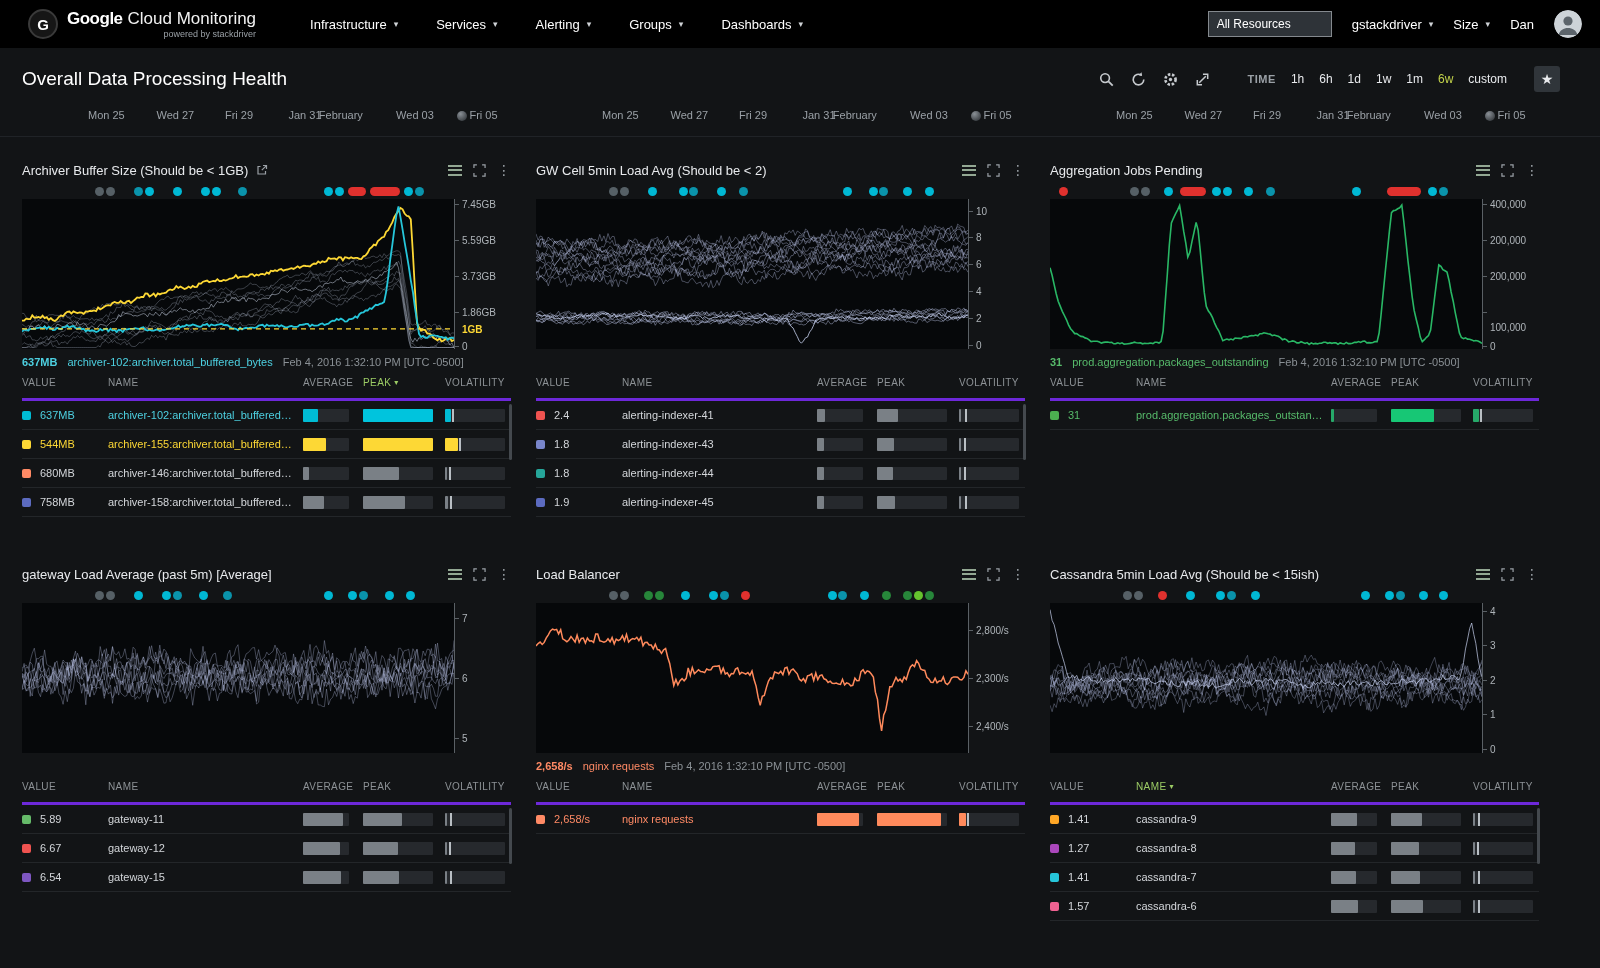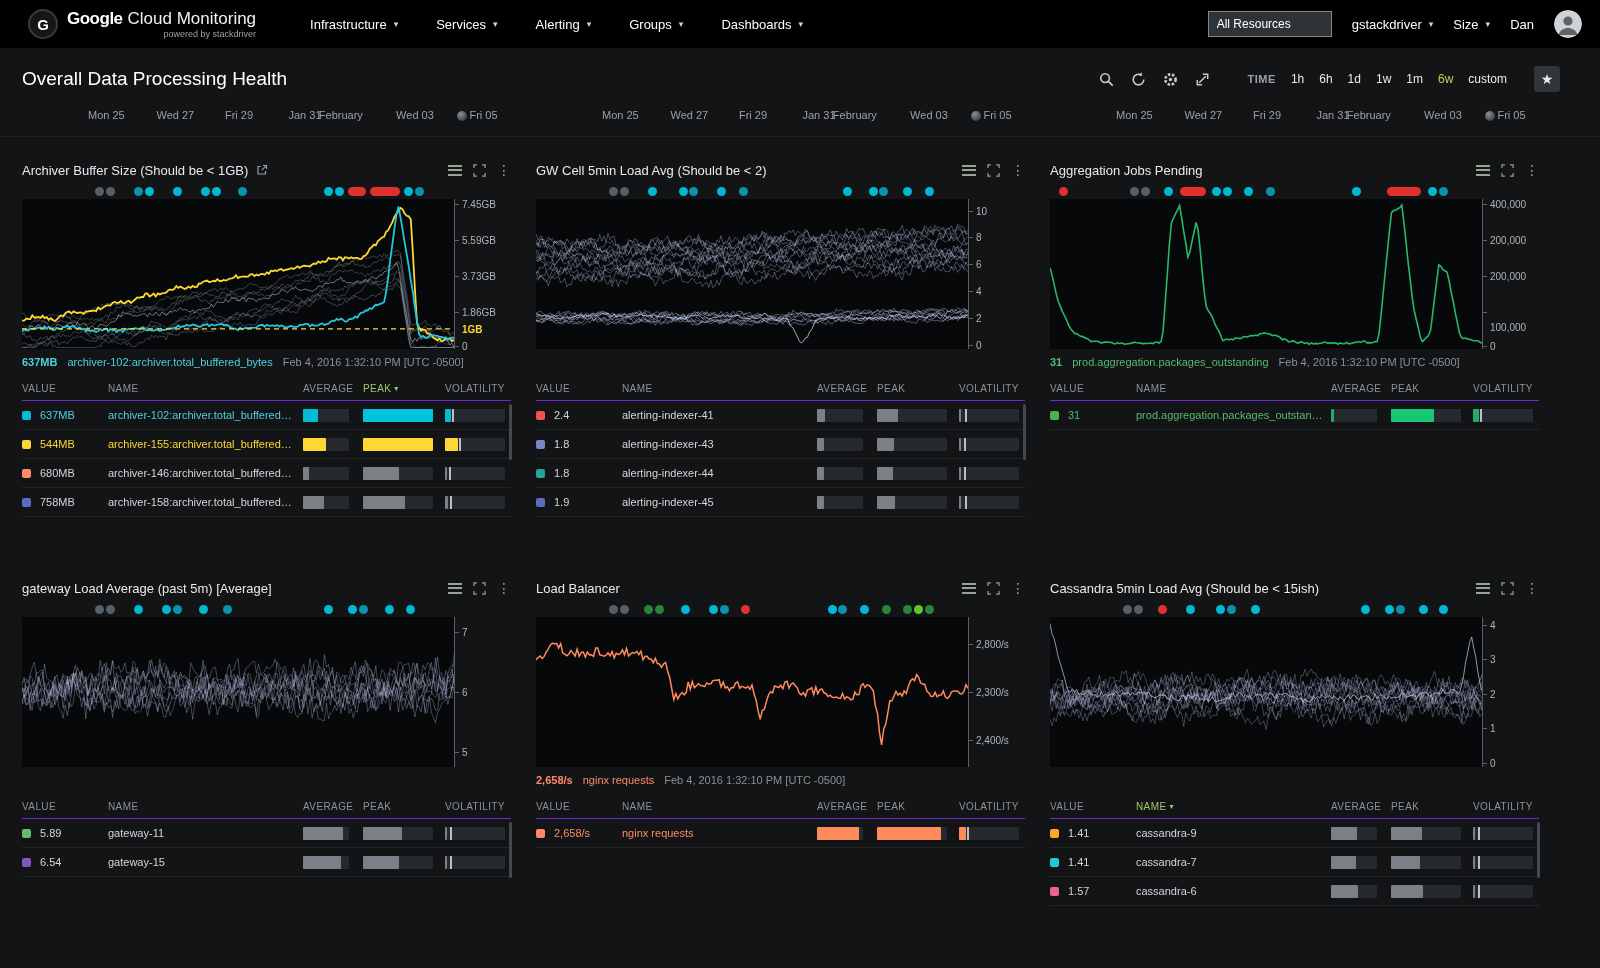--- a/index.html
+++ b/index.html
@@ -29,21 +29,21 @@
 .ranges{display:flex;gap:15px;font-size:12px;color:#e8eaed}
 .ranges span{cursor:pointer}
 .ranges .active{color:#c3d34a}
 .starbox{width:26px;height:26px;background:#30353a;border-radius:3px;display:flex;align-items:center;justify-content:center;color:#e8eaed;font-size:14px;margin-left:12px;cursor:pointer}
 
 .timeaxis{display:grid;grid-template-columns:repeat(3,489px);gap:25px;padding:6px 22px 12px;border-bottom:1px solid #202327}
 .tgroup{position:relative;height:16px}
 .tick{position:absolute;top:1px;font-size:11px;color:#9aa0a6;white-space:nowrap}
 .clockdot{position:absolute;width:10px;height:10px;border-radius:50%;top:3px;background:radial-gradient(circle at 35% 30%,#8a9096,#23272b)}
 
-#grid{display:grid;grid-template-columns:repeat(3,489px);gap:60px 25px;padding:22px 22px 0}
+#grid{display:grid;grid-template-columns:repeat(3,489px);gap:46px 25px;padding:22px 22px 0}
 .panel{width:489px}
 .ptitle{display:flex;align-items:center;height:22px}
 .ptitle h2{font-size:13px;font-weight:400;color:#e8eaed;white-space:nowrap}
 .extlink{width:12px;height:12px;margin-left:8px}
 .picons{margin-left:auto;display:flex;align-items:center;gap:11px}
 .ham{width:14px;height:11px;display:flex;flex-direction:column;justify-content:space-between;cursor:pointer}
 .ham i{height:2px;background:#93a893;display:block}
 .pic{width:13px;height:13px;display:block;cursor:pointer}
 .kebab{color:#9aa0a6;font-size:14px;line-height:12px;font-family:"DejaVu Sans",sans-serif;cursor:pointer}
 .events{position:relative;height:15px;margin-top:3px;width:432px}
@@ -55,21 +55,21 @@
 .plot svg{position:absolute;inset:0;width:100%;height:100%}
 .yaxis{width:57px;height:150px;position:relative;border-left:1px solid #5a6065}
 .ylab{position:absolute;left:7px;font-size:10px;color:#aeb4b9;transform:translateY(-50%);white-space:nowrap}
 .ytick{position:absolute;left:0;width:4px;height:1px;background:#5a6065}
 .thresh-lab{color:#fdd835;font-weight:700}
 .current{height:26px;display:flex;align-items:center;gap:10px;font-size:11px;white-space:nowrap;overflow:hidden}
 .cur-val{font-weight:700}
 .cur-time{color:#8a9095}
 
 .tbl{position:relative;margin-top:2px}
-.thead{display:flex;align-items:center;height:24px;border-bottom:1px solid #6d28d9;font-size:10px;color:#8d9296;letter-spacing:.4px}
+.thead{display:flex;align-items:flex-start;height:24px;border-bottom:3px solid #6d28d9;font-size:10px;color:#8d9296;letter-spacing:.4px}
 .hcell{display:flex;align-items:center;gap:3px;cursor:pointer}
 .sorted{color:#9ccc65}
 .sortcaret{font-size:8px;font-family:"DejaVu Sans",sans-serif}
 .trow{display:flex;align-items:center;height:29px;border-bottom:1px solid #232629;font-size:11px;color:#d3d6da}
 .c-val{width:86px;display:flex;align-items:center;flex:none}
 .sw{width:9px;height:9px;border-radius:2px;margin-right:9px;flex:none}
 .c-name{flex:1;overflow:hidden;white-space:nowrap;text-overflow:ellipsis;padding-right:8px}
 .cell{display:flex;align-items:center;flex:none}
 .c-avg{width:60px}.c-peak{width:82px}.c-vol{width:66px}
 .thead .c-avg,.thead .c-peak,.thead .c-vol{width:60px}
@@ -760,20 +760,43 @@
           </span>
           <span class="cell c-vol">
             <span class="track" style="width: 60px;">
               <span class="fill" style="width: 4%; background: rgb(122, 128, 134);"></span>
               <span class="marker" style="left: 8%;"></span>
             </span>
           </span>
         </div>
         <div class="trow">
           <span class="c-val">
+            <span class="sw" style="background: rgb(239, 83, 80);"></span>
+            <span>6.67</span>
+          </span>
+          <span class="c-name">gateway-12</span>
+          <span class="cell c-avg">
+            <span class="track" style="width: 46px;">
+              <span class="fill" style="width: 80%; background: rgb(122, 128, 134);"></span>
+            </span>
+          </span>
+          <span class="cell c-peak">
+            <span class="track" style="width: 70px;">
+              <span class="fill" style="width: 50%; background: rgb(122, 128, 134);"></span>
+            </span>
+          </span>
+          <span class="cell c-vol">
+            <span class="track" style="width: 60px;">
+              <span class="fill" style="width: 4%; background: rgb(122, 128, 134);"></span>
+              <span class="marker" style="left: 7%;"></span>
+            </span>
+          </span>
+        </div>
+        <div class="trow">
+          <span class="c-val">
             <span class="sw" style="background: rgb(126, 87, 194);"></span>
             <span>6.54</span>
           </span>
           <span class="c-name">gateway-15</span>
           <span class="cell c-avg">
             <span class="track" style="width: 46px;">
               <span class="fill" style="width: 82%; background: rgb(122, 128, 134);"></span>
             </span>
           </span>
           <span class="cell c-peak">
@@ -983,20 +1006,43 @@
           </span>
           <span class="cell c-vol">
             <span class="track" style="width: 60px;">
               <span class="fill" style="width: 4%; background: rgb(122, 128, 134);"></span>
               <span class="marker" style="left: 8%;"></span>
             </span>
           </span>
         </div>
         <div class="trow">
           <span class="c-val">
+            <span class="sw" style="background: rgb(171, 71, 188);"></span>
+            <span>1.27</span>
+          </span>
+          <span class="c-name">cassandra-8</span>
+          <span class="cell c-avg">
+            <span class="track" style="width: 46px;">
+              <span class="fill" style="width: 52%; background: rgb(122, 128, 134);"></span>
+            </span>
+          </span>
+          <span class="cell c-peak">
+            <span class="track" style="width: 70px;">
+              <span class="fill" style="width: 40%; background: rgb(122, 128, 134);"></span>
+            </span>
+          </span>
+          <span class="cell c-vol">
+            <span class="track" style="width: 60px;">
+              <span class="fill" style="width: 3%; background: rgb(122, 128, 134);"></span>
+              <span class="marker" style="left: 7%;"></span>
+            </span>
+          </span>
+        </div>
+        <div class="trow">
+          <span class="c-val">
             <span class="sw" style="background: rgb(38, 198, 218);"></span>
             <span>1.41</span>
           </span>
           <span class="c-name">cassandra-7</span>
           <span class="cell c-avg">
             <span class="track" style="width: 46px;">
               <span class="fill" style="width: 54%; background: rgb(122, 128, 134);"></span>
             </span>
           </span>
           <span class="cell c-peak">

